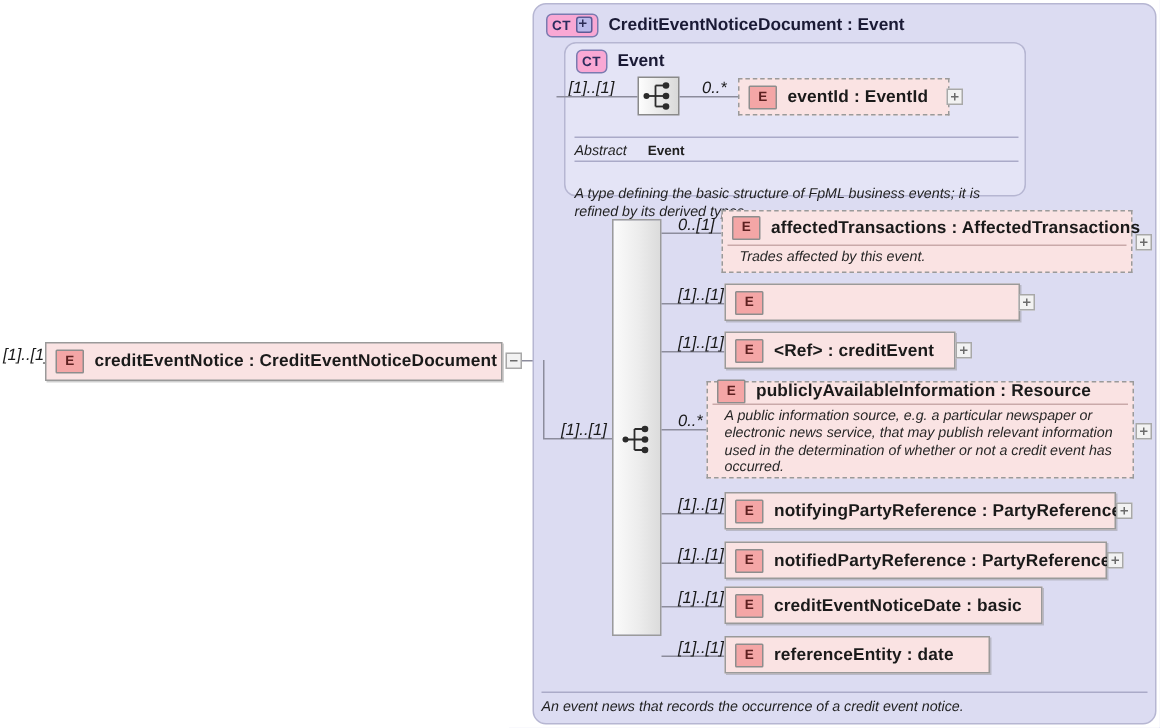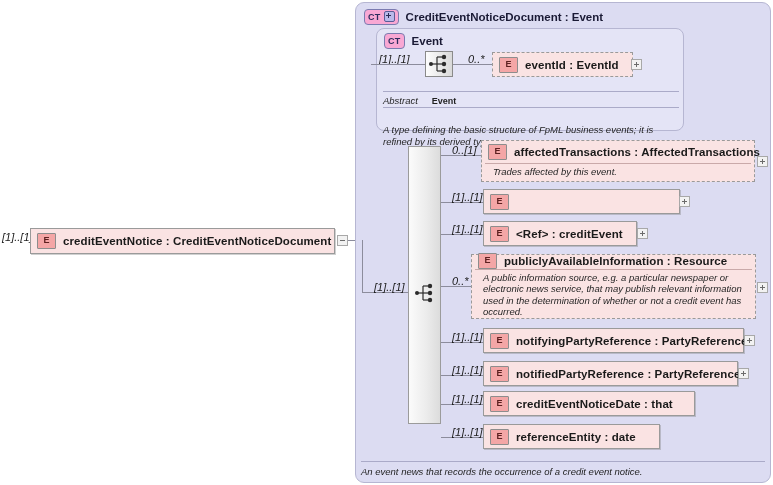--- a/index.html
+++ b/index.html
@@ -425,21 +425,21 @@
       <span class="elem-label">notifiedPartyReference : PartyReference</span>
     </div>
   </div>
   <div class="pm-box plus" style="left:738px; top:368px;"></div>
 
   <div class="ln h" style="left:441px; top:404px; width:42px;"></div>
   <div class="card-lbl" style="left:452px; top:393px;">[1]..[1]</div>
   <div class="elem-box" style="left:483px; top:391px; width:212px; height:25px;">
     <div class="elem-head">
       <span class="e-icon">E</span>
-      <span class="elem-label">creditEventNoticeDate : that</span>
+      <span class="elem-label">creditEventNoticeDate : basic</span>
     </div>
   </div>
 
   <div class="ln h" style="left:441px; top:437px; width:42px;"></div>
   <div class="card-lbl" style="left:452px; top:426px;">[1]..[1]</div>
   <div class="elem-box" style="left:483px; top:424px; width:177px; height:25px;">
     <div class="elem-head">
       <span class="e-icon">E</span>
       <span class="elem-label">referenceEntity : date</span>
     </div>

